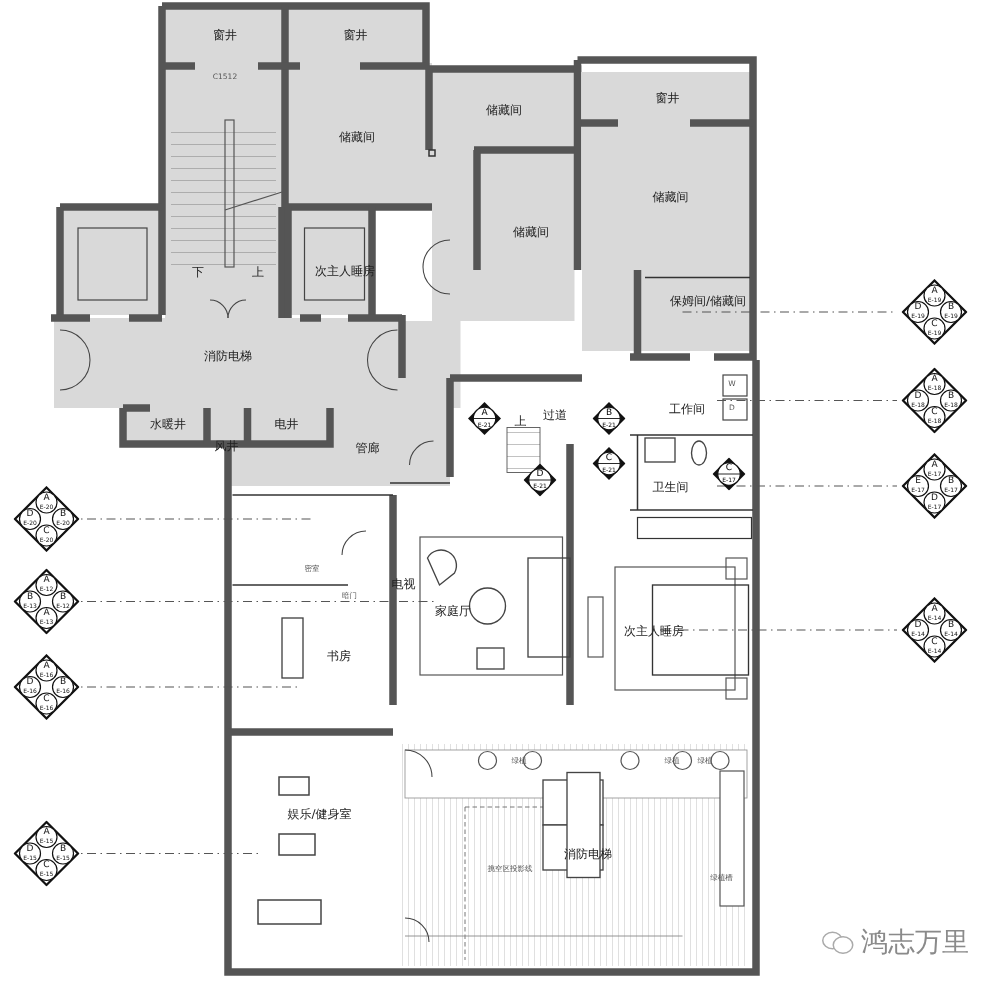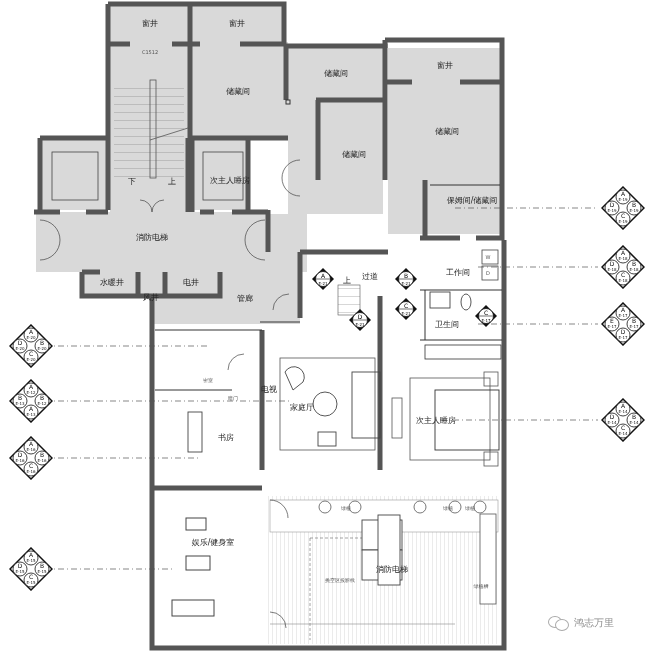--- a/index.html
+++ b/index.html
@@ -10,21 +10,21 @@
          transform:translate(-50%,-50%); line-height:1; }
   .lbl.sm { font-size:5px; color:#555; }
   .marker { position:absolute; width:44px; height:44px; transform:translate(-50%,-50%); }
   .marker svg { width:44px; height:44px; display:block; }
   .mk-txt { position:absolute; font-size:6px; color:#111; transform:translate(-50%,-50%); line-height:1; }
   .mk-ref { position:absolute; font-size:4px; color:#111; transform:translate(-50%,-50%); line-height:1; }
   .small-mk { position:absolute; width:22px; height:22px; transform:translate(-50%,-50%); }
   .small-mk .l { position:absolute; left:50%; top:32%; font-size:6px; transform:translate(-50%,-50%); }
   .small-mk .r { position:absolute; left:50%; top:70%; font-size:4px; transform:translate(-50%,-50%); }
   .watermark { position:absolute; left:548px; top:616px; display:flex; align-items:center; gap:4px;
-               font-size:10px; color:#8a8a8a; }
+               font-size:18px; color:#8a8a8a; }
   .wm-icon { width:22px; height:14px; position:relative; }
   .wm-icon span { position:absolute; border:1.3px solid #aaa; border-radius:50%; background:#fff; }
 </style>
 </head>
 <body>
 
 <svg id="plan" viewBox="0 0 660 654" xmlns="http://www.w3.org/2000/svg">
   <defs>
     <pattern id="deck" width="4" height="6" patternUnits="userSpaceOnUse">
       <line x1="0" y1="0" x2="0" y2="6" stroke="#bbb" stroke-width="0.6"></line>

